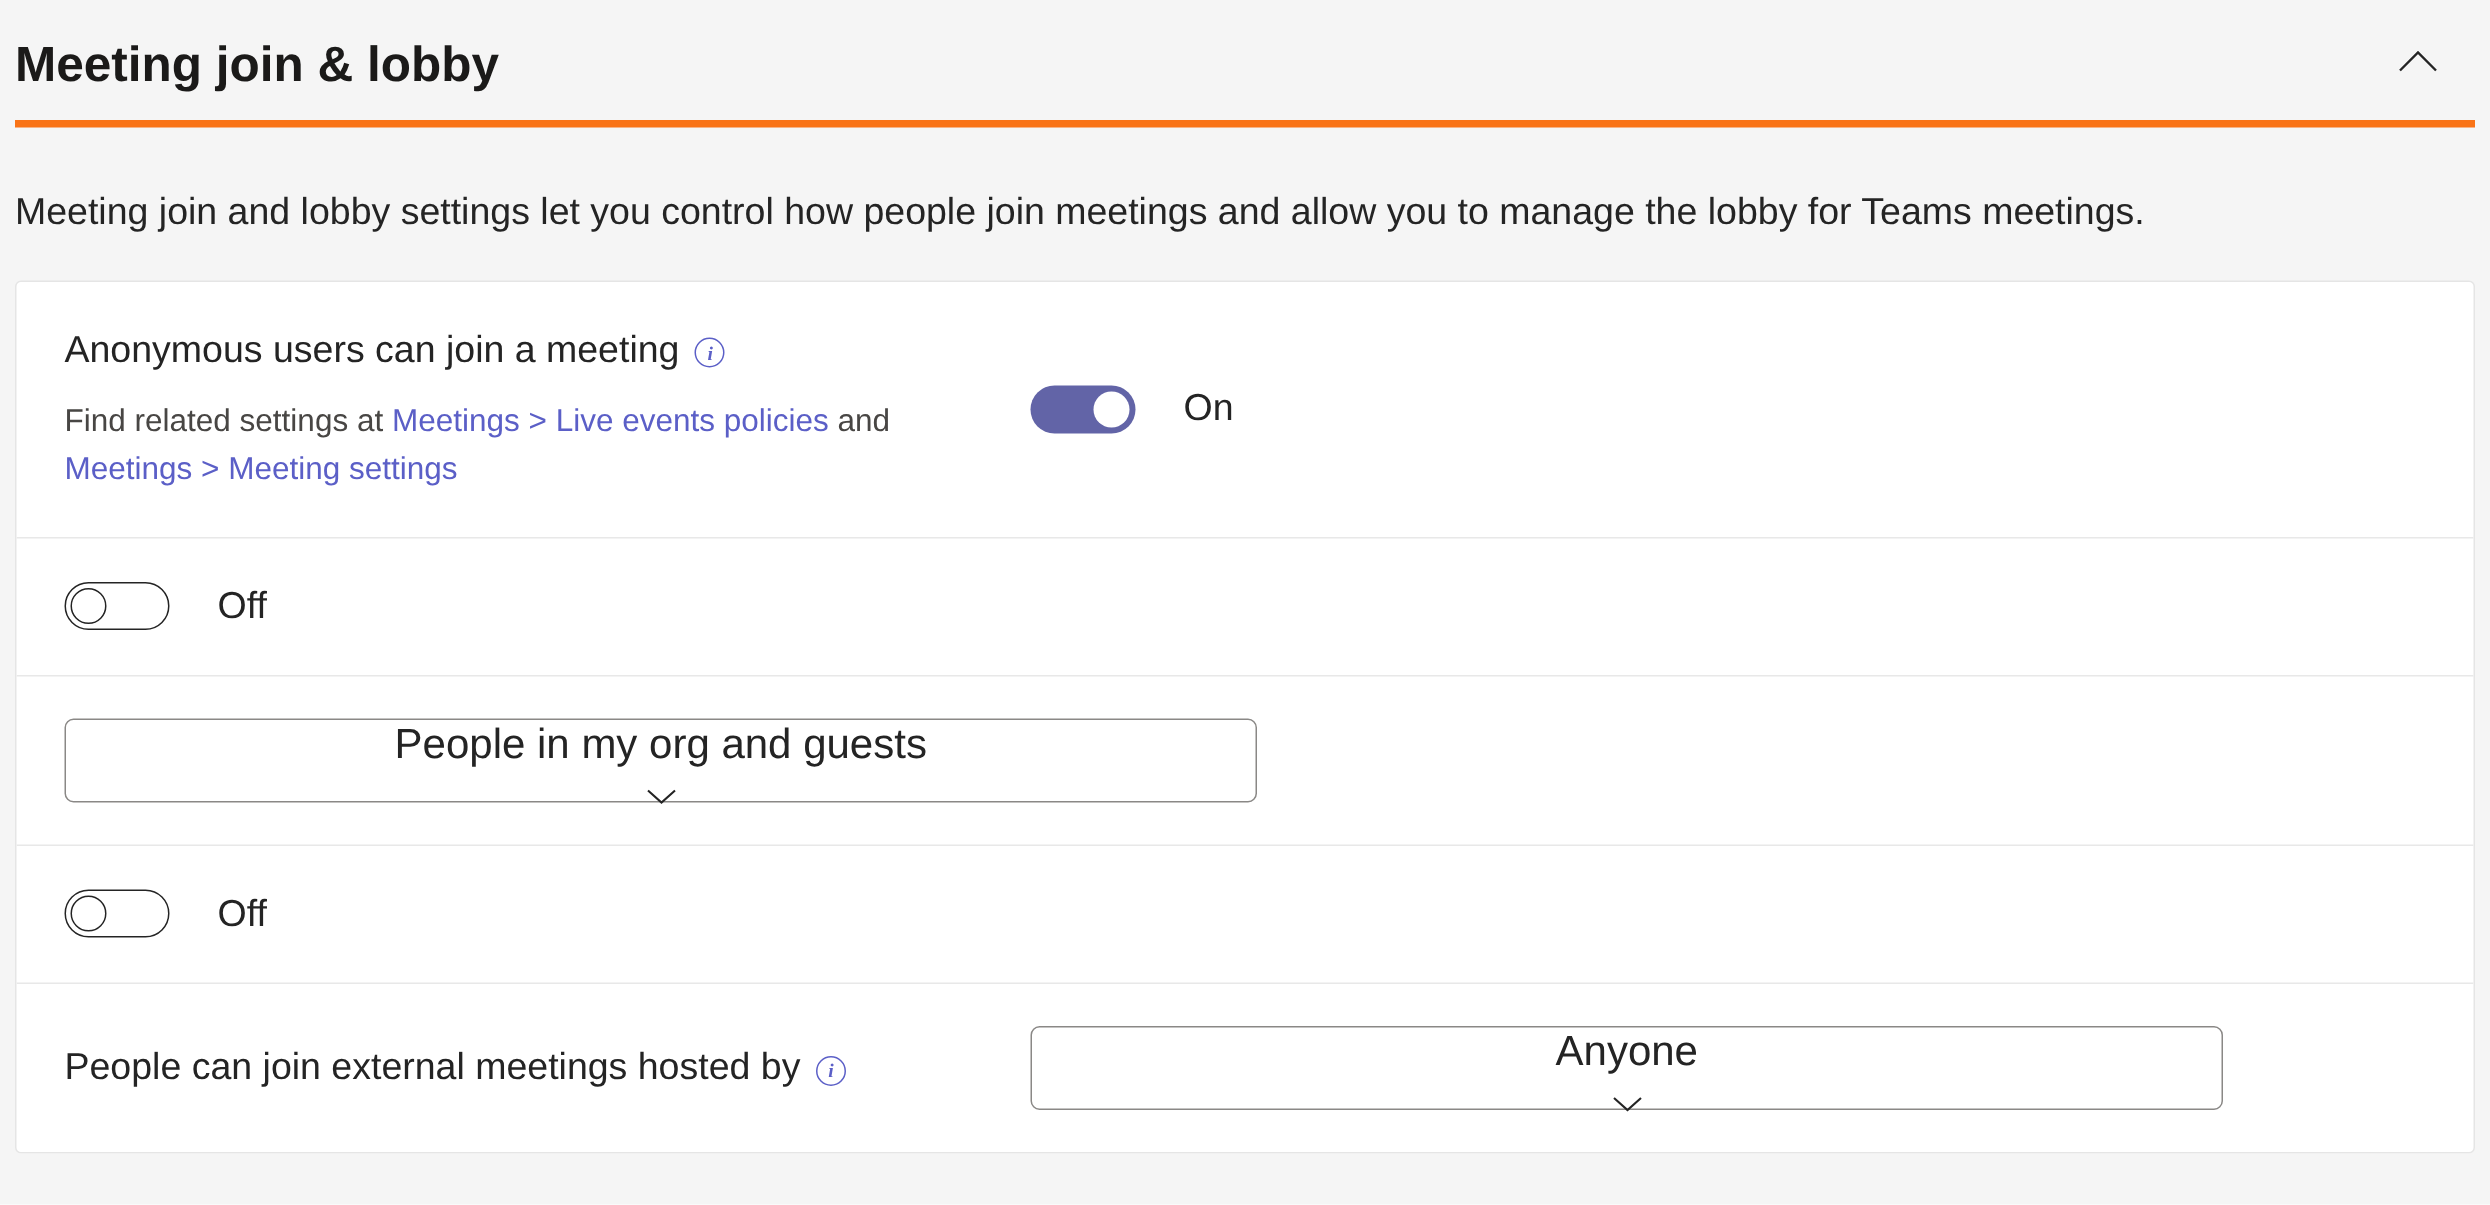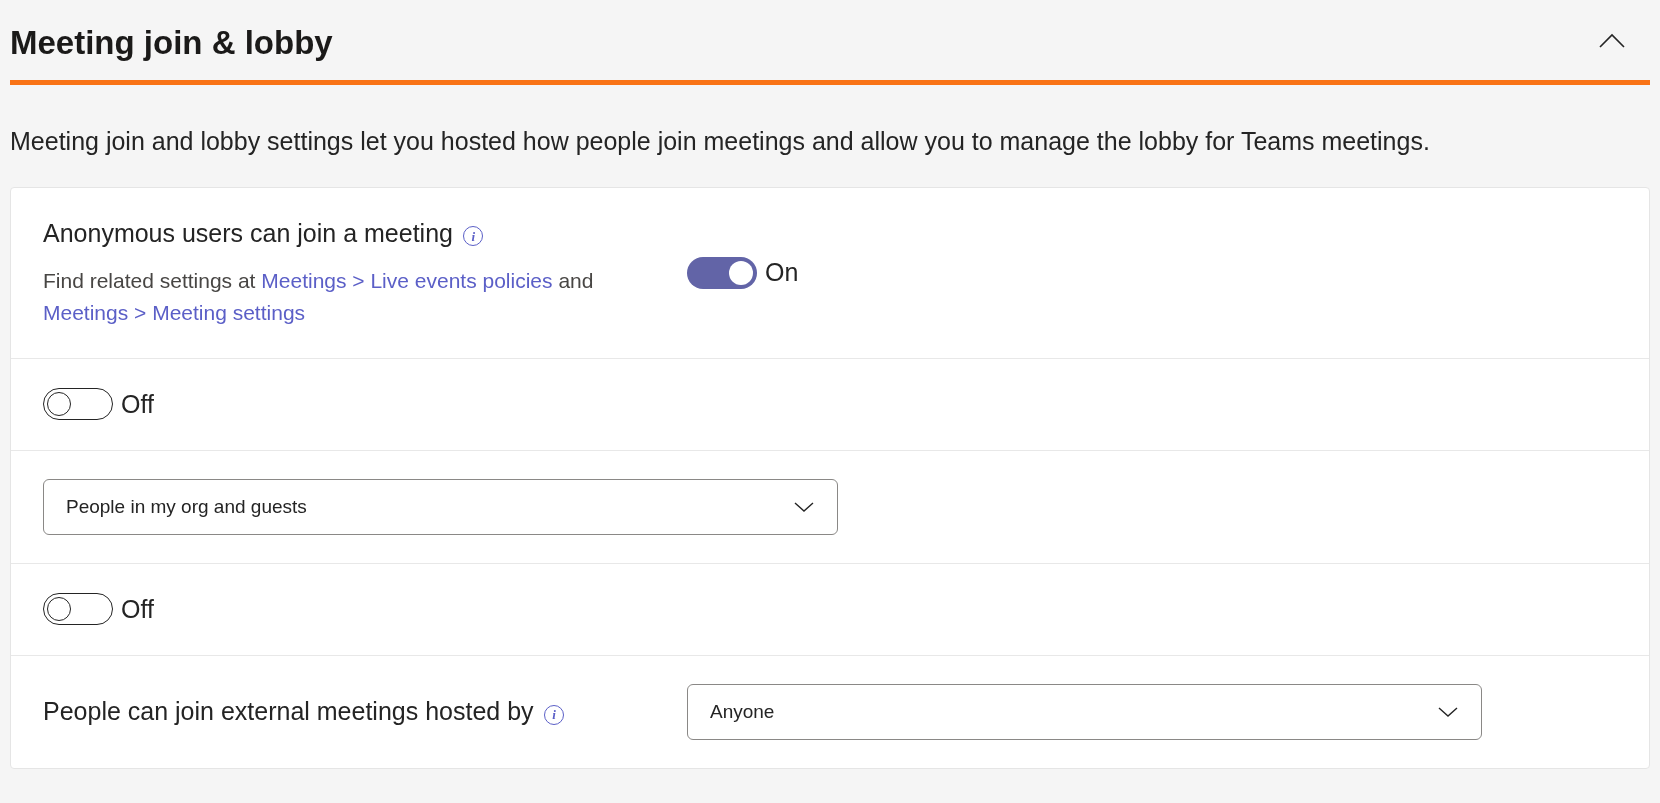--- a/index.html
+++ b/index.html
@@ -129,57 +129,58 @@
     background: #ffffff;
     right: 4px;
   }
   .toggle.off .toggle-knob {
     background: #ffffff;
     border: 1.8px solid #242424;
     left: 3px;
   }
   .toggle-label {
     font-size: 25px;
-    margin-left: 8px;
+    margin-left: 32px;
     color: #242424;
   }
   .select {
     width: 795px;
     height: 56px;
     border: 1px solid #8a8886;
     border-radius: 6px;
     background: #ffffff;
     display: flex;
     align-items: center;
     justify-content: space-between;
     padding: 0 22px;
-    font-size: 19px;
-    color: #242424;
-    cursor: pointer;
+    font-size: 28px;
+    color: #242424;
+    cursor: pointer;
+    flex-direction: column;
   }
   .select-chevron {
     color: #242424;
   }
 </style>
 </head>
 <body>
 
 <div class="panel">
 
   <div class="section-header">
     <h2 class="section-title">Meeting join &amp; lobby</h2>
     <span class="chevron-up">
       <svg width="28" height="16" viewBox="0 0 28 16" fill="none" stroke="currentColor" stroke-width="1.6">
         <path d="M2 14 L14 2 L26 14"></path>
       </svg>
     </span>
   </div>
 
   <div class="description">
-    <span>Meeting join and lobby settings let you hosted how people join meetings and allow you to manage the lobby for Teams meetings.</span>
+    <span>Meeting join and lobby settings let you control how people join meetings and allow you to manage the lobby for Teams meetings.</span>
     <br>
   </div>
 
   <div class="card">
 
     <div class="setting-row">
       <div class="setting-label-col">
         <span class="setting-label">Anonymous users can join a meeting</span>
         <span class="info-icon">i</span>
         <div class="setting-sublabel">

